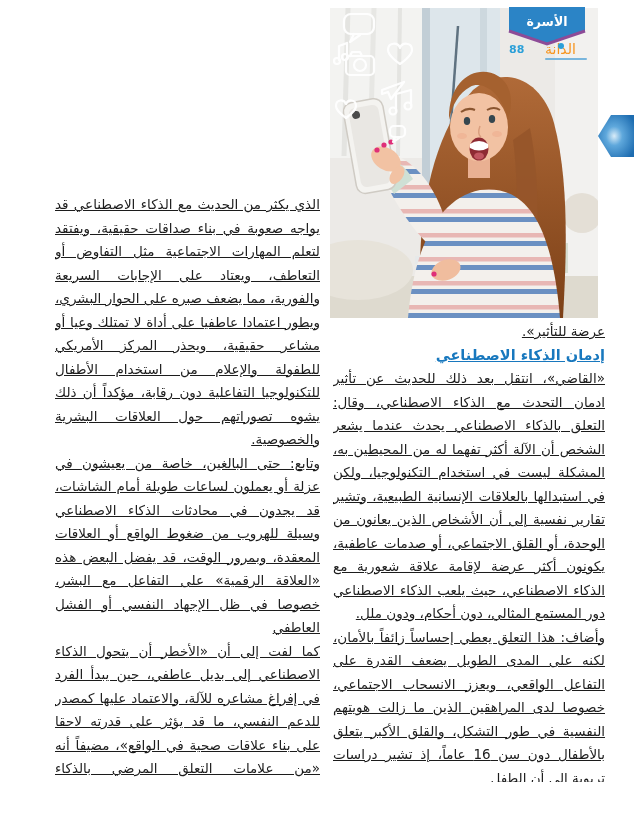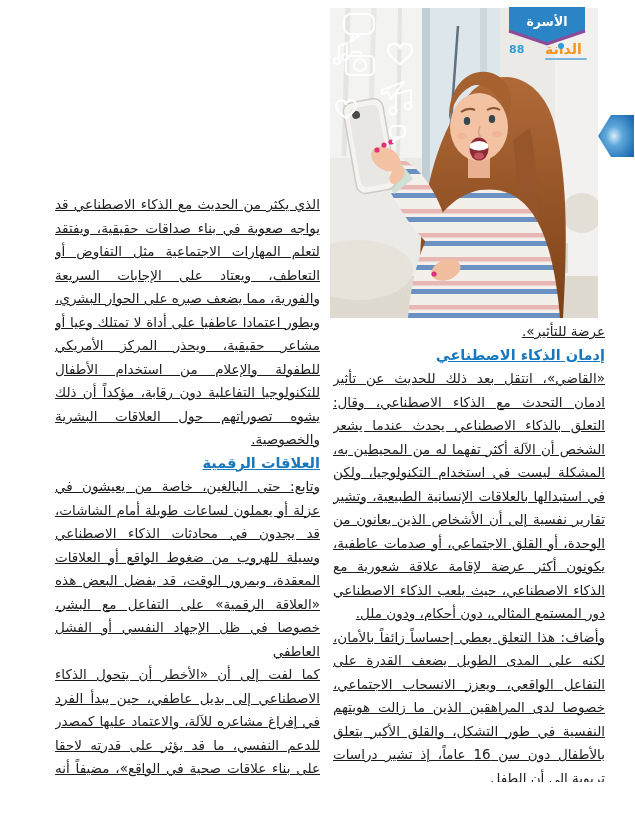--- a/index.html
+++ b/index.html
@@ -18,21 +18,21 @@
   .photo{position:absolute;left:330px;top:8px;width:268px;height:310px;overflow:hidden;}
   .photo svg{display:block;}
 
   
   .badge{position:absolute;left:503px;top:6px;width:88px;height:58px;z-index:3;}
   .badge svg{display:block;}
   .badge-flag-text{font-family:"DejaVu Sans",sans-serif;font-size:12.5px;font-weight:bold;fill:#ffffff;}
   .logo-row{position:absolute;left:0;top:36px;width:88px;display:flex;flex-direction:row-reverse;
             align-items:flex-start;justify-content:space-between;direction:ltr;}
   .page-number{color:#2a9fd8;font-weight:bold;font-size:11px;line-height:16px;padding-left:6px;}
-  .magazine-logo{position:relative;color:#f7941d;font-weight:bold;font-size:14px;line-height:15px;padding-right:4px;}
+  .magazine-logo{position:relative;color:#f7941d;font-weight:normal;font-size:14px;line-height:15px;padding-right:4px;}
   .magazine-logo .logo-dot{position:absolute;top:1px;left:13px;width:6px;height:6px;border-radius:50%;
             background:#2a9fd8;}
   .logo-subtext{width:42px;height:2px;margin-top:1px;background:#5aa7d8;opacity:.8;border-radius:1px;}
 
   
   .side-tab{position:absolute;left:598px;top:114px;width:37px;height:44px;z-index:3;}
 </style>
 </head>
 <body>
 
@@ -161,21 +161,20 @@
           <stop offset="35%" stop-color="#5fa8dc"></stop>
           <stop offset="100%" stop-color="#1d6cb0"></stop>
         </radialGradient>
       </defs>
       <polygon points="36,1 36,43 13,43 0,22 13,1" fill="url(#tabg)"></polygon>
     </svg>
   </div>
 
   <div class="col col-left">
     <p>الذي يكثر من الحديث مع الذكاء الاصطناعي قد يواجه صعوبة في بناء صداقات حقيقية، ويفتقد لتعلم المهارات الاجتماعية مثل التفاوض أو التعاطف، ويعتاد على الإجابات السريعة والفورية، مما يضعف صبره على الحوار البشري، ويطور اعتمادا عاطفيا على أداة لا تمتلك وعيا أو مشاعر حقيقية، ويحذر المركز الأمريكي للطفولة والإعلام من استخدام الأطفال للتكنولوجيا التفاعلية دون رقابة، مؤكداً أن ذلك يشوه تصوراتهم حول العلاقات البشرية والخصوصية.</p>
-    <h2 class="blue-heading">العلاقات الرقمية</h2>
     <p>وتابع: حتى البالغين، خاصة من يعيشون في عزلة أو يعملون لساعات طويلة أمام الشاشات، قد يجدون في محادثات الذكاء الاصطناعي وسيلة للهروب من ضغوط الواقع أو العلاقات المعقدة، وبمرور الوقت، قد يفضل البعض هذه «العلاقة الرقمية» على التفاعل مع البشر، خصوصا في ظل الإجهاد النفسي أو الفشل العاطفي</p>
     <p>كما لفت إلى أن «الأخطر أن يتحول الذكاء الاصطناعي إلى بديل عاطفي، حين يبدأ الفرد في إفراغ مشاعره للآلة، والاعتماد عليها كمصدر للدعم النفسي، ما قد يؤثر على قدرته لاحقا على بناء علاقات صحية في الواقع»، مضيفاً أنه «من علامات التعلق المرضي بالذكاء الاصطناعي، التحدث إلى برامج الذكاء الاصطناعي لساعات يوميا، والشعور بالراحة مع</p>
   </div>
 
   <div class="col col-right">
     <p>عرضة للتأثير».</p>
     <h2 class="blue-heading">إدمان الذكاء الاصطناعي</h2>
     <p>«القاضي»، انتقل بعد ذلك للحديث عن تأثير ادمان التحدث مع الذكاء الاصطناعي، وقال: التعلق بالذكاء الاصطناعي يحدث عندما يشعر الشخص أن الآلة أكثر تفهما له من المحيطين به، المشكلة ليست في استخدام التكنولوجيا، ولكن في استبدالها بالعلاقات الإنسانية الطبيعية، وتشير تقارير نفسية إلى أن الأشخاص الذين يعانون من الوحدة، أو القلق الاجتماعي، أو صدمات عاطفية، يكونون أكثر عرضة لإقامة علاقة شعورية مع الذكاء الاصطناعي، حيث يلعب الذكاء الاصطناعي دور المستمع المثالي، دون أحكام، ودون ملل.</p>
     <p>وأضاف: هذا التعلق يعطي إحساساً زائفاً بالأمان، لكنه على المدى الطويل يضعف القدرة على التفاعل الواقعي، ويعزز الانسحاب الاجتماعي، خصوصا لدى المراهقين الذين ما زالت هويتهم النفسية في طور التشكل، والقلق الأكبر يتعلق بالأطفال دون سن 16 عاماً، إذ تشير دراسات تربوية إلى أن الطفل</p>
   </div>

